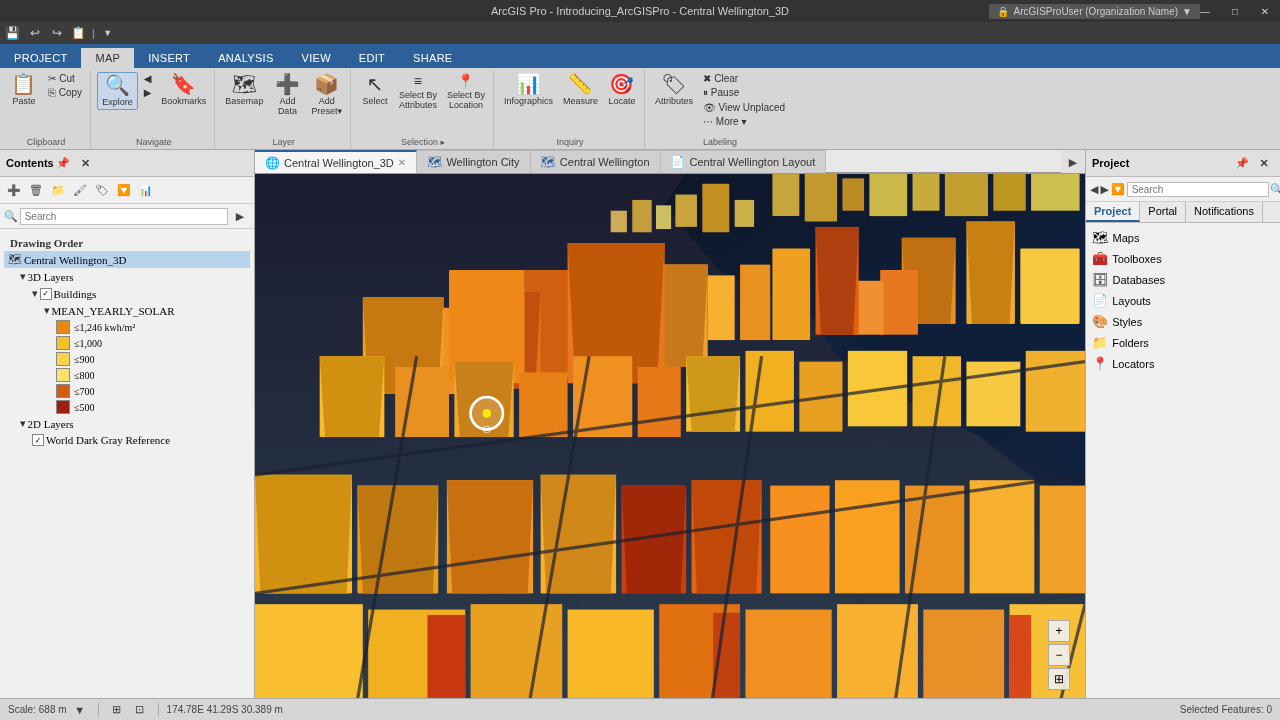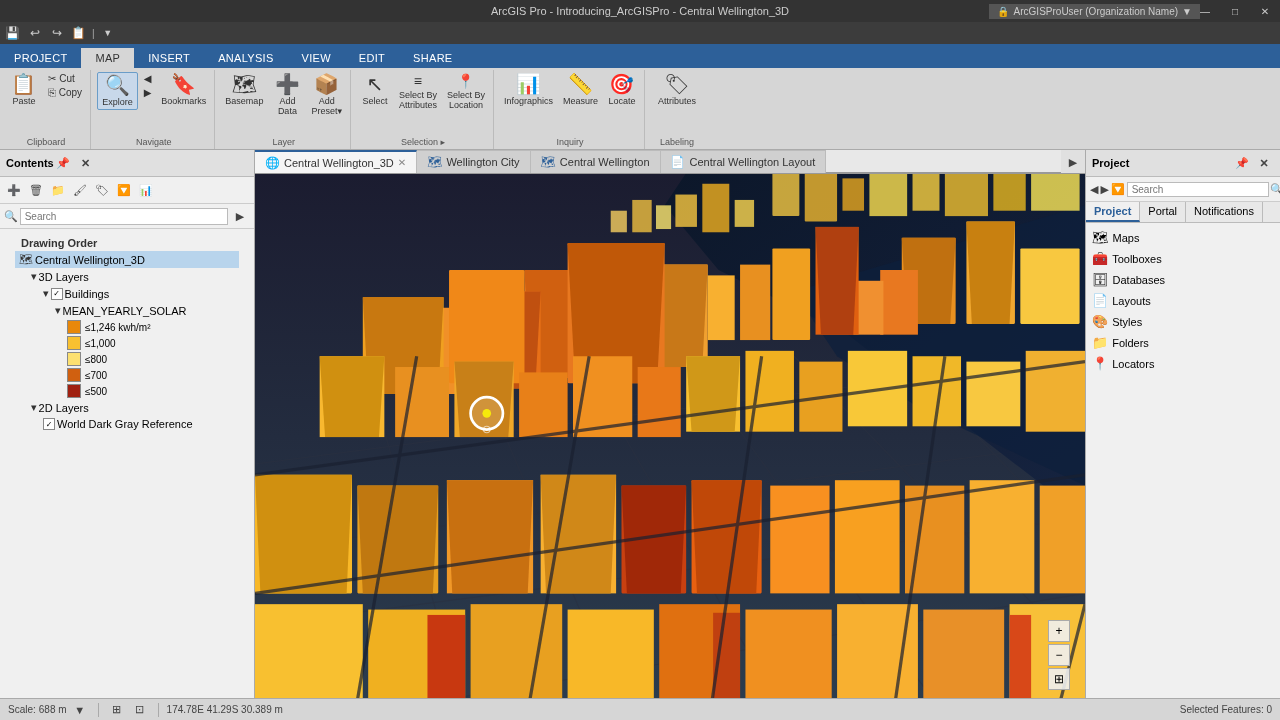--- a/index.html
+++ b/index.html
@@ -176,21 +176,21 @@
       border-bottom: 1px solid #ccc;
       gap: 2px;
     }
     #contents-search input {
       flex: 1;
       border: 1px solid #bbb;
       padding: 2px 4px;
       font-size: 10px;
       outline: none;
     }
-    #contents-body { flex: 1; overflow-y: auto; padding: 4px 15px; }
+    #contents-body { flex: 1; overflow-y: auto; padding: 4px 4px; font-family: Liberation Serif, serif; }
     .tree-item {
       display: flex;
       align-items: center;
       padding: 2px 4px;
       cursor: pointer;
       font-size: 11px;
       gap: 2px;
     }
     .tree-item.selected { background: #b8d4ec; }
     .tree-item .tree-icon { font-size: 11px; color: #333; }
@@ -467,20 +467,26 @@
     </div>
     <div class="ribbon-group-label">Inquiry</div>
   </div>
 
   <div class="ribbon-group">
     <div class="ribbon-group-items">
       <div class="ribbon-btn">
         <div class="ribbon-btn-icon">🏷</div>
         <span>Attributes</span>
       </div>
+      <div class="ribbon-small-group">
+        <div class="ribbon-small-btn">✖ Clear</div>
+        <div class="ribbon-small-btn">⏸ Pause</div>
+        <div class="ribbon-small-btn">👁 View Unplaced</div>
+        <div class="ribbon-small-btn">⋯ More ▾</div>
+      </div>
     </div>
     <div class="ribbon-group-label">Labeling</div>
   </div>
 </div>
 
 <div id="main-area" style="height: calc(720px - 22px - 22px - 24px - 82px - 22px);">
 
   <div id="contents-panel">
     <div id="contents-header">
       <span>Contents</span>
@@ -530,20 +536,24 @@
         <span>MEAN_YEARLY_SOLAR</span>
       </div>
 
       <div class="legend-item">
         <div class="legend-swatch" style="background:#e8880a"></div>
         <span>≤1,246 kwh/m²</span>
       </div>
       <div class="legend-item">
         <div class="legend-swatch" style="background:#f8c030"></div>
         <span>≤1,000</span>
+      </div>
+      <div class="legend-item">
+        <div class="legend-swatch" style="background:#fcd050"></div>
+        <span>≤900</span>
       </div>
       <div class="legend-item">
         <div class="legend-swatch" style="background:#fce070"></div>
         <span>≤800</span>
       </div>
       <div class="legend-item">
         <div class="legend-swatch" style="background:#d06010"></div>
         <span>≤700</span>
       </div>
       <div class="legend-item">

